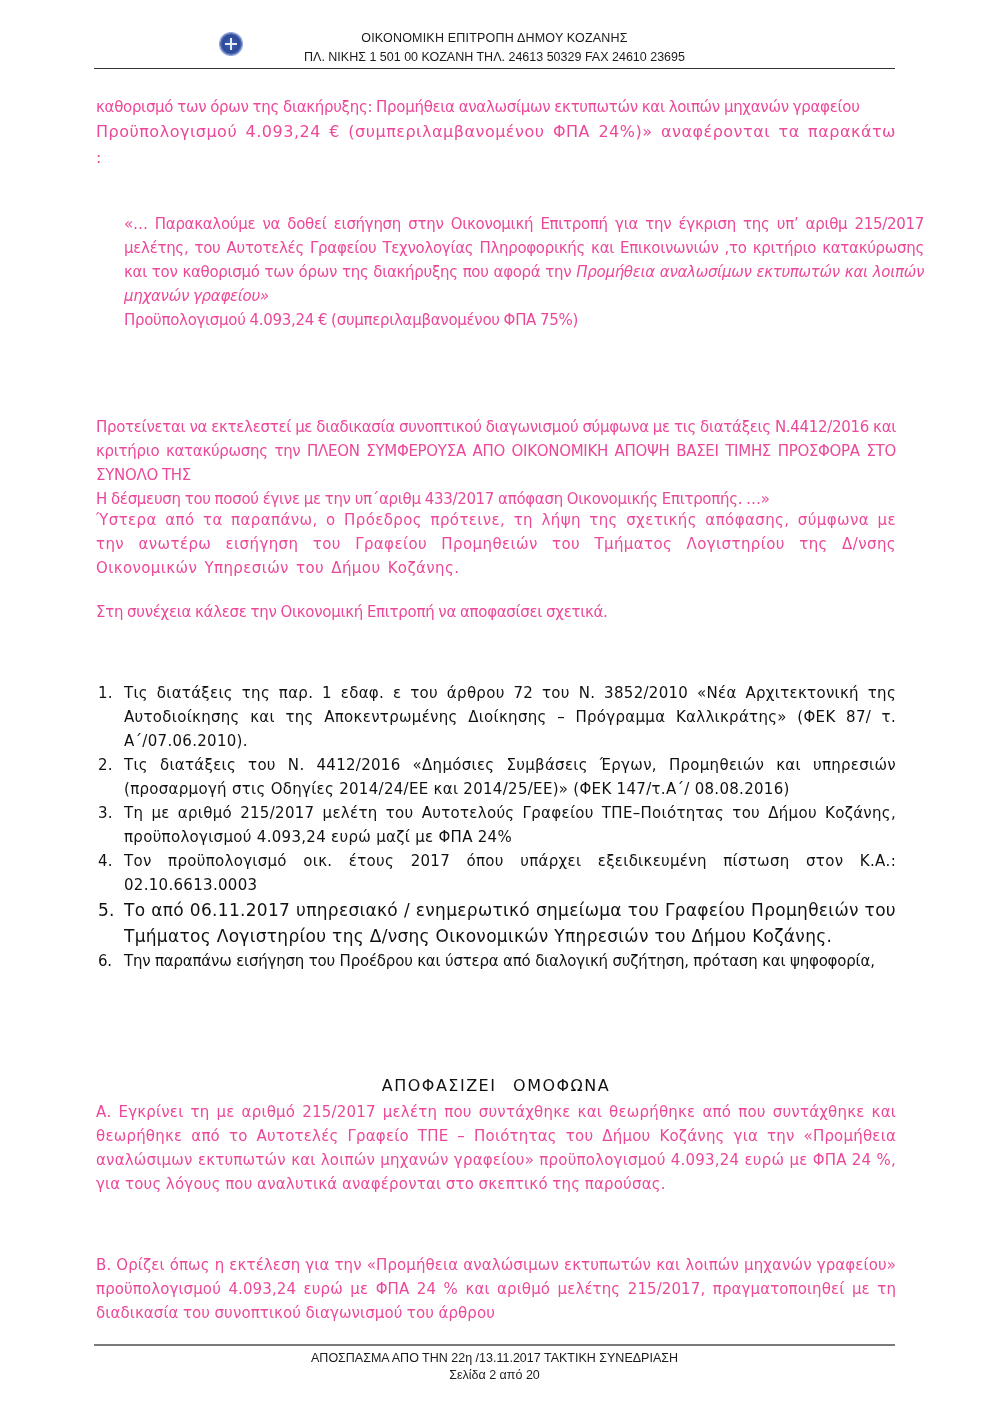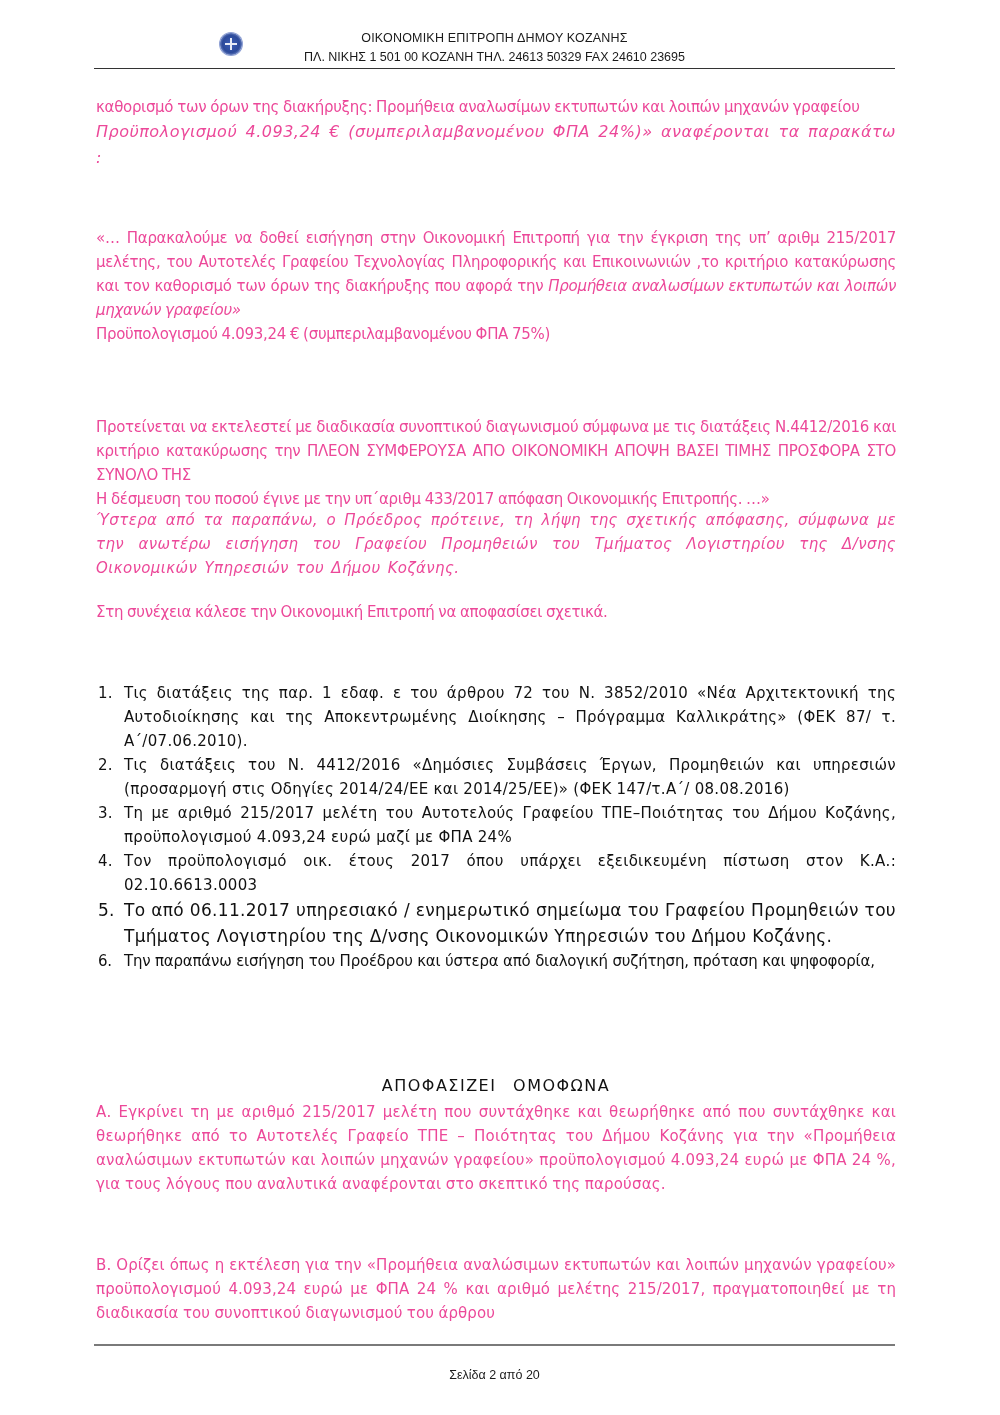--- a/index.html
+++ b/index.html
@@ -96,21 +96,21 @@
     }
     .justify {
       text-align: justify;
       text-align-last: left;
     }
     .p {
       margin: 0;
     }
     .italic { font-style: italic; }
     .caps { letter-spacing: 0.6px; }
-    .wide { letter-spacing: 0.4px; word-spacing: 2px; font-style: italic; }
+    .wide { letter-spacing: 0.4px; word-spacing: 2px; }
     .list {
       position: absolute;
       left: 96px;
       width: 800px;
       font-family: "DejaVu Sans", sans-serif;
       font-size: 15px;
       line-height: 24px;
       color: #111111;
       margin: 0;
       padding: 0;
@@ -177,21 +177,21 @@
     <div class="header-title">ΟΙΚΟΝΟΜΙΚΗ  ΕΠΙΤΡΟΠΗ  ΔΗΜΟΥ   ΚΟΖΑΝΗΣ</div>
     <div class="header-address">ΠΛ. ΝΙΚΗΣ  1  501 00  ΚΟΖΑΝΗ  ΤΗΛ.  24613 50329  FAX  24610 23695</div>
   </div>
   <div class="header-rule"></div>
 
   <div class="body-block justify" style="top:95px;">
     <p class="p">καθορισμό των όρων της διακήρυξης:   Προμήθεια αναλωσίμων εκτυπωτών και λοιπών μηχανών γραφείου</p>
     <p class="p wide" style="font-size:16px; line-height:26px; letter-spacing:0.5px;">Προϋπολογισμού   4.093,24   €   (συμπεριλαμβανομένου   ΦΠΑ   24%)»   αναφέρονται   τα παρακάτω :</p>
   </div>
 
-  <div class="body-block justify" style="top:226px;">
+  <div class="body-block justify" style="top:212px;margin-left:28px;">
     <p class="p">
       <span>«… Παρακαλούμε να δοθεί εισήγηση στην Οικονομική Επιτροπή για την έγκριση της υπ’ αριθμ 215/2017 μελέτης, του Αυτοτελές Γραφείου Τεχνολογίας Πληροφορικής και Επικοινωνιών ,το κριτήριο κατακύρωσης και τον καθορισμό των όρων της διακήρυξης που αφορά την  </span><span class="italic">Προμήθεια αναλωσίμων εκτυπωτών και λοιπών μηχανών γραφείου»</span>
     </p>
     <p class="p">Προϋπολογισμού 4.093,24 € (συμπεριλαμβανομένου ΦΠΑ 75%)</p>
   </div>
 
   <div class="body-block justify" style="top:395px;margin-top:20px;">
     <p class="p">  Προτείνεται να εκτελεστεί με διαδικασία συνοπτικού  διαγωνισμού σύμφωνα με τις διατάξεις Ν.4412/2016   και κριτήριο κατακύρωσης την ΠΛΕΟΝ ΣΥΜΦΕΡΟΥΣΑ ΑΠΟ ΟΙΚΟΝΟΜΙΚΗ ΑΠΟΨΗ ΒΑΣΕΙ ΤΙΜΗΣ ΠΡΟΣΦΟΡΑ ΣΤΟ ΣΥΝΟΛΟ ΤΗΣ</p>
     <p class="p">Η δέσμευση του ποσού έγινε με την υπ΄αριθμ 433/2017 απόφαση Οικονομικής Επιτροπής. …»</p>
   </div>
@@ -236,15 +236,16 @@
 
   <div class="body-block justify" style="top:1100px; letter-spacing:0.2px;">
     <p class="p">Α. Εγκρίνει τη με αριθμό 215/2017 μελέτη που συντάχθηκε και θεωρήθηκε από που συντάχθηκε και θεωρήθηκε από το Αυτοτελές Γραφείο ΤΠΕ – Ποιότητας του Δήμου Κοζάνης για την «Προμήθεια αναλώσιμων εκτυπωτών και λοιπών μηχανών γραφείου» προϋπολογισμού 4.093,24 ευρώ με ΦΠΑ 24 %, για τους λόγους που αναλυτικά αναφέρονται στο σκεπτικό της παρούσας.</p>
   </div>
 
   <div class="body-block justify" style="top:1253px; letter-spacing:0.1px;">
     <p class="p">Β.  Ορίζει όπως η εκτέλεση για την «Προμήθεια αναλώσιμων εκτυπωτών και λοιπών μηχανών γραφείου» προϋπολογισμού 4.093,24 ευρώ με ΦΠΑ 24 % και αριθμό μελέτης 215/2017,  πραγματοποιηθεί με τη διαδικασία του  συνοπτικού διαγωνισμού του άρθρου</p>
   </div>
 
   <div class="footer-rule"></div>
+  <div class="footer-text" style="top:1350px;">ΑΠΟΣΠΑΣΜΑ ΑΠΟ ΤΗΝ 22η /13.11.2017  ΤΑΚΤΙΚΗ  ΣΥΝΕΔΡΙΑΣΗ</div>
   <div class="footer-text" style="top:1367px;">Σελίδα 2 από 20</div>
 
 </div>
 
 </body></html>

